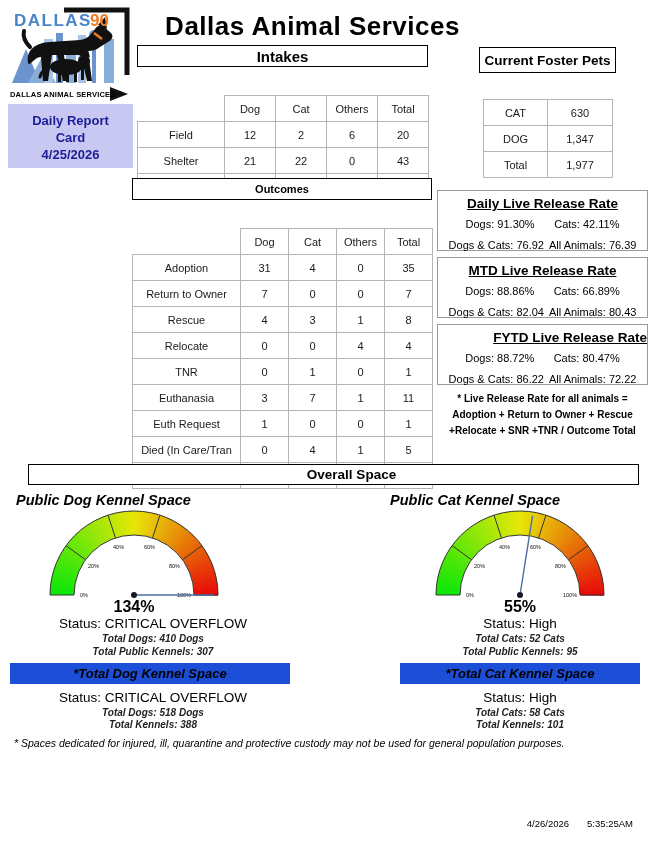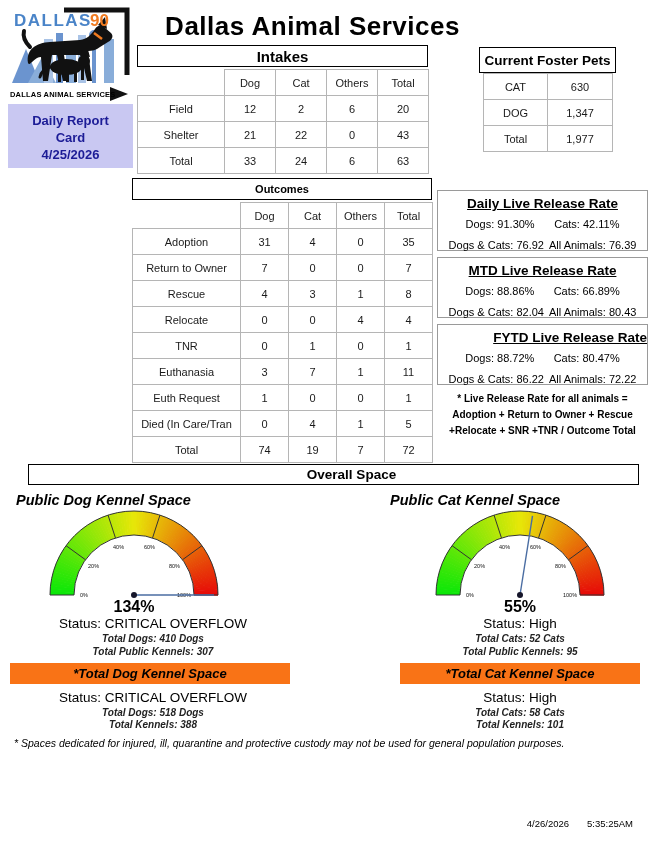--- a/index.html
+++ b/index.html
@@ -3,35 +3,35 @@
 <meta charset="utf-8">
 <style>
   html,body{margin:0;padding:0;background:#fff;}
   .page{position:relative;width:652px;height:865px;background:#fff;overflow:hidden;
         font-family:"Liberation Sans",sans-serif;color:#000;}
   .abs{position:absolute;}
   .center{text-align:center;}
   .main-title{font-size:26px;font-weight:bold;letter-spacing:0.5px;}
   .section-box{border:1.5px solid #000;background:#fff;display:flex;align-items:center;
                justify-content:center;font-weight:bold;box-sizing:border-box;}
-  .tbl{border-collapse:collapse;table-layout:fixed;font-size:11px;}
+  .tbl{border-collapse:collapse;table-layout:fixed;font-size:11px;margin-top:26px;}
   .tbl td{border:1px solid #b5b5b5;text-align:center;padding:0;height:25px;color:#1a1a1a;overflow:hidden;white-space:nowrap;}
   .tbl td.blank{border:none;}
   .report-card{background:#c9c8f2;color:#1c1c96;font-weight:bold;font-size:13px;
                text-align:center;line-height:17px;padding-top:8px;box-sizing:border-box;}
   .rate-box{border:1px solid #9a9a9a;background:#fff;text-align:center;box-sizing:border-box;}
   .rate-title{font-weight:bold;text-decoration:underline;font-size:13.5px;margin-top:5px;}
   .rate-line1{display:flex;justify-content:space-evenly;font-size:11px;margin-top:7px;padding:0 8px;}
   .rate-line2{display:flex;justify-content:center;gap:5px;font-size:11px;margin-top:9px;}
   .note-line{font-size:10px;font-weight:bold;text-align:center;margin-top:4px;line-height:12px;}
   .gauge-title{font-style:italic;font-weight:bold;font-size:14.5px;text-align:left;}
   .pct{font-weight:bold;font-size:16px;text-align:center;}
   .status{font-size:13.5px;text-align:center;}
   .detail{font-size:10px;font-style:italic;font-weight:bold;color:#222;text-align:center;}
-  .graybox{background:#f97316;display:flex;align-items:center;justify-content:center;
+  .graybox{background:#1d4ed8;display:flex;align-items:center;justify-content:center;
            font-weight:bold;font-style:italic;font-size:13px;box-sizing:border-box;}
   .footnote{font-style:italic;font-size:10.5px;}
   .footer{font-size:9.5px;display:flex;gap:18px;}
   svg text{font-family:"Liberation Sans",sans-serif;}
 </style>
 </head>
 <body>
 
 <div class="page">
 

